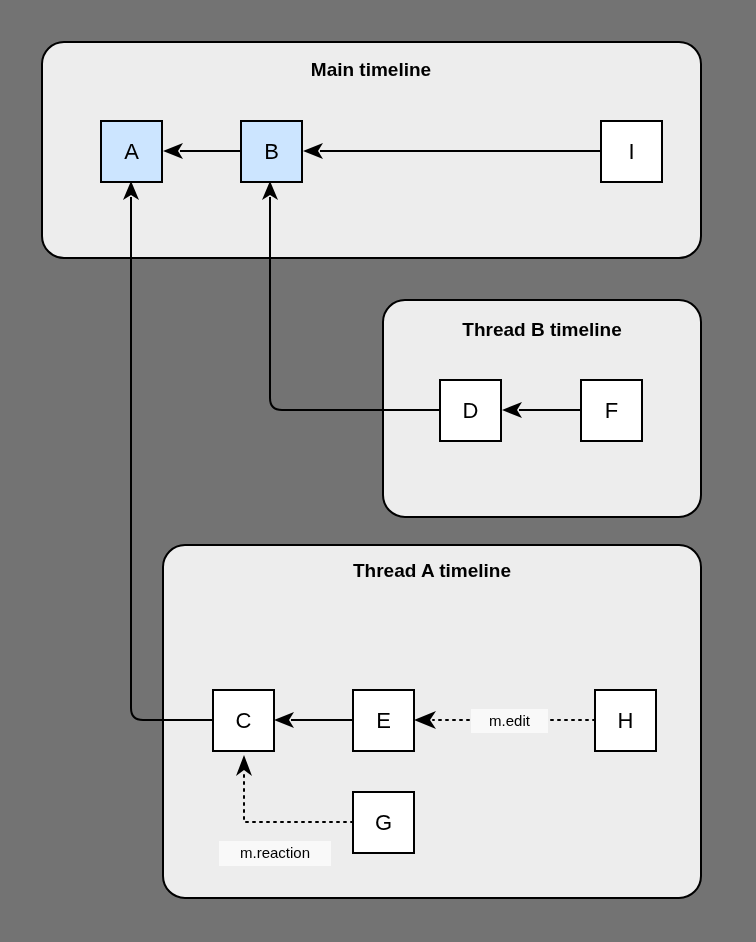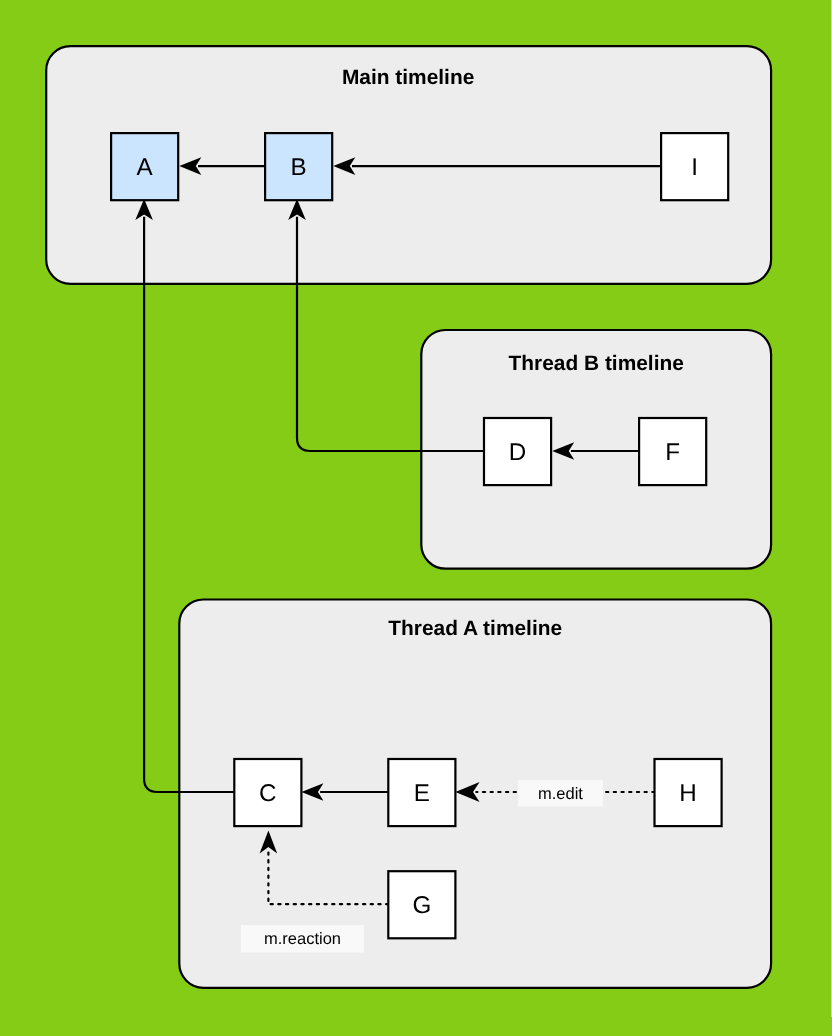--- a/index.html
+++ b/index.html
@@ -8,21 +8,21 @@
     padding: 0;
     background: #ffffff;
   }
   body {
     font-family: "Liberation Sans", sans-serif;
   }
   #canvas {
     position: relative;
     width: 756px;
     height: 942px;
-    background: #84cc16;
+    background: #737373;
     overflow: hidden;
   }
   #diagram-svg {
     position: absolute;
     left: 0;
     top: 0;
     width: 756px;
     height: 942px;
   }
   .container-title {

